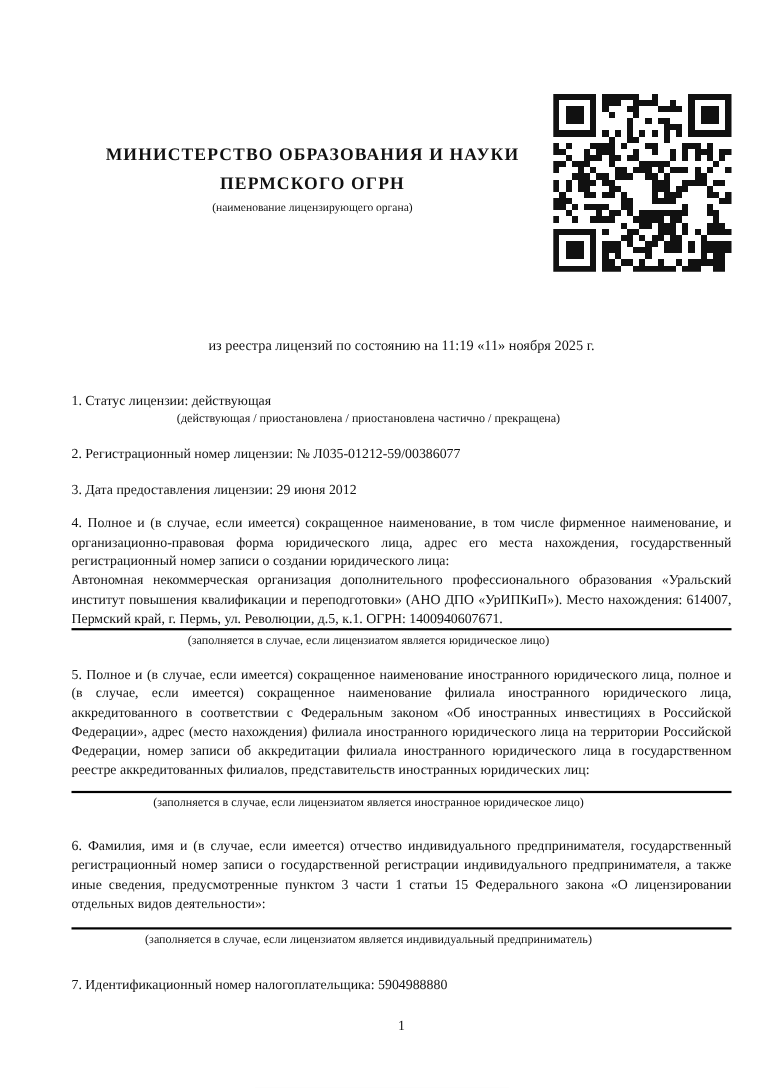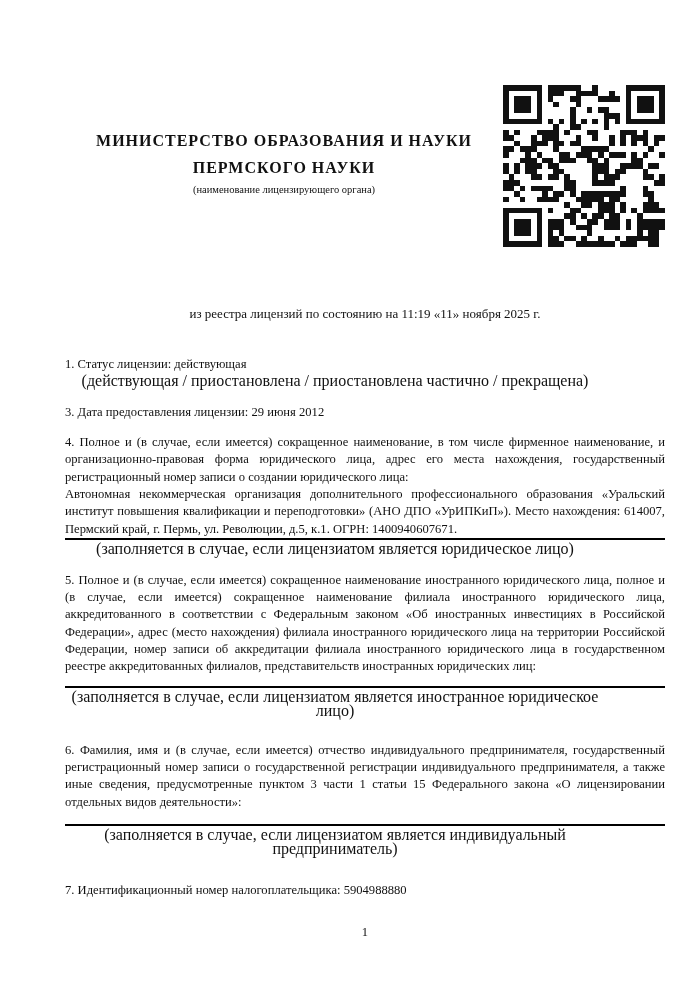--- a/index.html
+++ b/index.html
@@ -19,21 +19,21 @@
   .ministry-name{font-weight:bold;font-size:16px;line-height:27px;letter-spacing:1px;}
   .ministry-caption{font-size:10.5px;margin-top:3px;}
   .qr{width:162px;height:162px;flex:0 0 auto;}
   .qr svg{display:block;}
 
   .doc-title{text-align:center;margin-top:58px;font-size:13px;line-height:17.5px;}
 
   .items{margin-top:33px;font-size:12.6px;line-height:17.3px;}
   .items p{margin:0;text-align:justify;}
   .single{text-align:right;}
-  .caption{font-size:16px;line-height:14px;text-align:center;padding-right:60px;margin-top:2px;}
+  .caption{font-size:11px;line-height:14px;text-align:center;padding-right:60px;margin-top:2px;}
   .rule{border-bottom:2px solid #000;height:0;}
   .it1 .caption{margin-top:1px;}
   .it2{margin-top:16px;}
   .it3{margin-top:16px;}
   .it4{margin-top:13px;}
   .it5{margin-top:16px;}
   .it6{margin-top:24px;}
   .it7{margin-top:26px;}
   .it5 .rule{margin-top:10px;}
   .it6 .rule{margin-top:13px;}
@@ -42,21 +42,21 @@
 </style>
 </head>
 <body>
 
 <div class="page">
   <div class="content">
 
     <div class="header-row">
       <div class="ministry">
         <div class="ministry-name">МИНИСТЕРСТВО ОБРАЗОВАНИЯ И НАУКИ</div>
-        <div class="ministry-name">ПЕРМСКОГО НАУКИ</div>
+        <div class="ministry-name">ПЕРМСКОГО ОГРН</div>
         <div class="ministry-caption">(наименование лицензирующего органа)</div>
       </div>
       <div class="qr">
           <svg viewBox="0 0 29 29" width="162" height="162" shape-rendering="crispEdges" fill="#111">
             <rect x="0" y="0" width="1" height="1"></rect>
             <rect x="1" y="0" width="1" height="1"></rect>
             <rect x="2" y="0" width="1" height="1"></rect>
             <rect x="3" y="0" width="1" height="1"></rect>
             <rect x="4" y="0" width="1" height="1"></rect>
             <rect x="5" y="0" width="1" height="1"></rect>
@@ -471,20 +471,23 @@
       <div>из реестра лицензий по состоянию на 11:19 «11» ноября 2025 г.</div>
     </div>
 
     <div class="items">
 
       <div class="it1">
         <p class="single">1. Статус лицензии: действующая</p>
         <div class="caption">(действующая / приостановлена / приостановлена частично / прекращена)</div>
       </div>
 
+      <div class="it2">
+        <p class="single">2. Регистрационный номер лицензии: № Л035-01212-59/00386077</p>
+      </div>
 
       <div class="it3">
         <p class="single">3. Дата предоставления лицензии: 29 июня 2012</p>
       </div>
 
       <div class="it4">
         <p>4. Полное и (в случае, если имеется) сокращенное наименование, в том числе фирменное наименование, и организационно-правовая форма юридического лица, адрес его места нахождения, государственный регистрационный номер записи о создании юридического лица:</p>
         <p>Автономная некоммерческая организация дополнительного профессионального образования «Уральский институт повышения квалификации и переподготовки» (АНО ДПО «УрИПКиП»). Место нахождения: 614007, Пермский край, г. Пермь, ул. Революции, д.5, к.1. ОГРН: 1400940607671.</p>
         <div class="rule"></div>
         <div class="caption">(заполняется в случае, если лицензиатом является юридическое лицо)</div>

